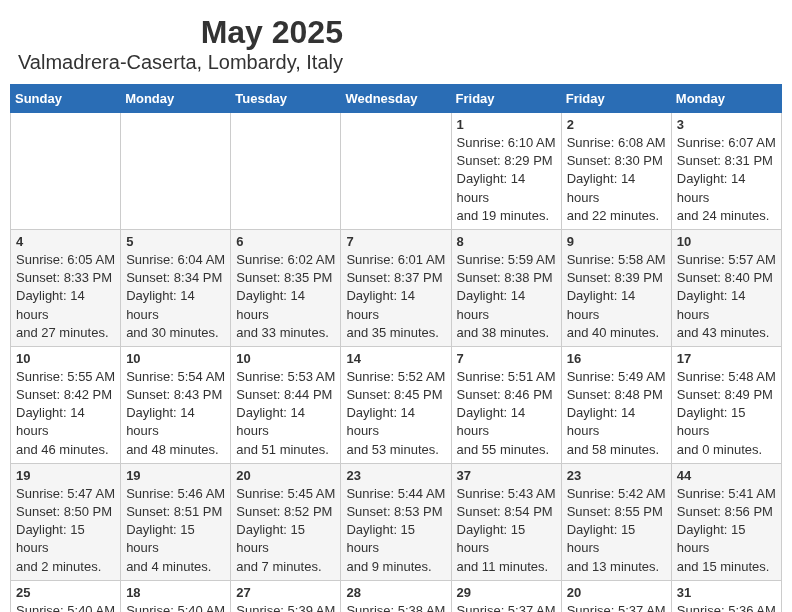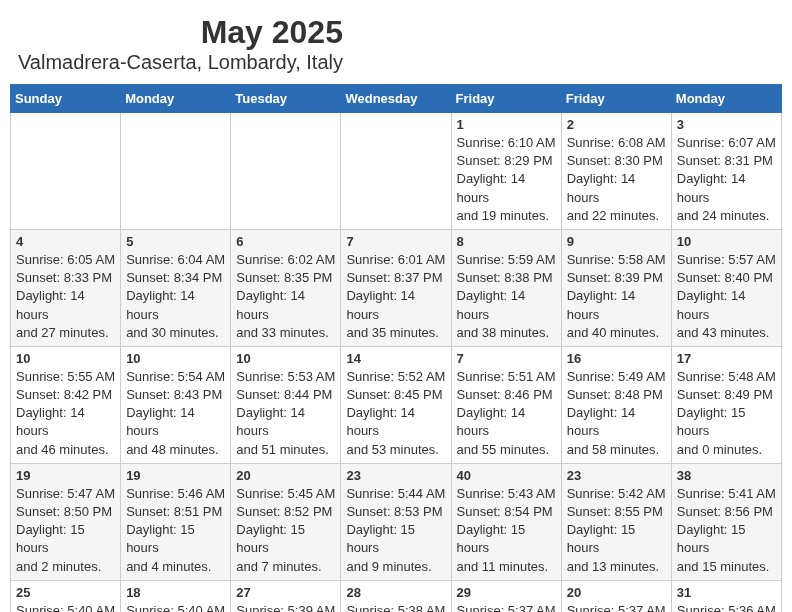--- a/index.html
+++ b/index.html
@@ -200,29 +200,29 @@
         </td>
         <td>
           <span class="day-num">20</span>
           <div class="day-info">Sunrise: 5:45 AM<br>Sunset: 8:52 PM<br>Daylight: 15 hours<br>and 7 minutes.</div>
         </td>
         <td>
           <span class="day-num">23</span>
           <div class="day-info">Sunrise: 5:44 AM<br>Sunset: 8:53 PM<br>Daylight: 15 hours<br>and 9 minutes.</div>
         </td>
         <td>
-          <span class="day-num">40</span>
+          <span class="day-num">37</span>
           <div class="day-info">Sunrise: 5:43 AM<br>Sunset: 8:54 PM<br>Daylight: 15 hours<br>and 11 minutes.</div>
         </td>
         <td>
           <span class="day-num">23</span>
           <div class="day-info">Sunrise: 5:42 AM<br>Sunset: 8:55 PM<br>Daylight: 15 hours<br>and 13 minutes.</div>
         </td>
         <td>
-          <span class="day-num">38</span>
+          <span class="day-num">44</span>
           <div class="day-info">Sunrise: 5:41 AM<br>Sunset: 8:56 PM<br>Daylight: 15 hours<br>and 15 minutes.</div>
         </td>
       </tr>
       <tr class="row-odd">
         <td>
           <span class="day-num">25</span>
           <div class="day-info">Sunrise: 5:40 AM<br>Sunset: 8:58 PM<br>Daylight: 15 hours<br>and 17 minutes.</div>
         </td>
         <td>
           <span class="day-num">18</span>

